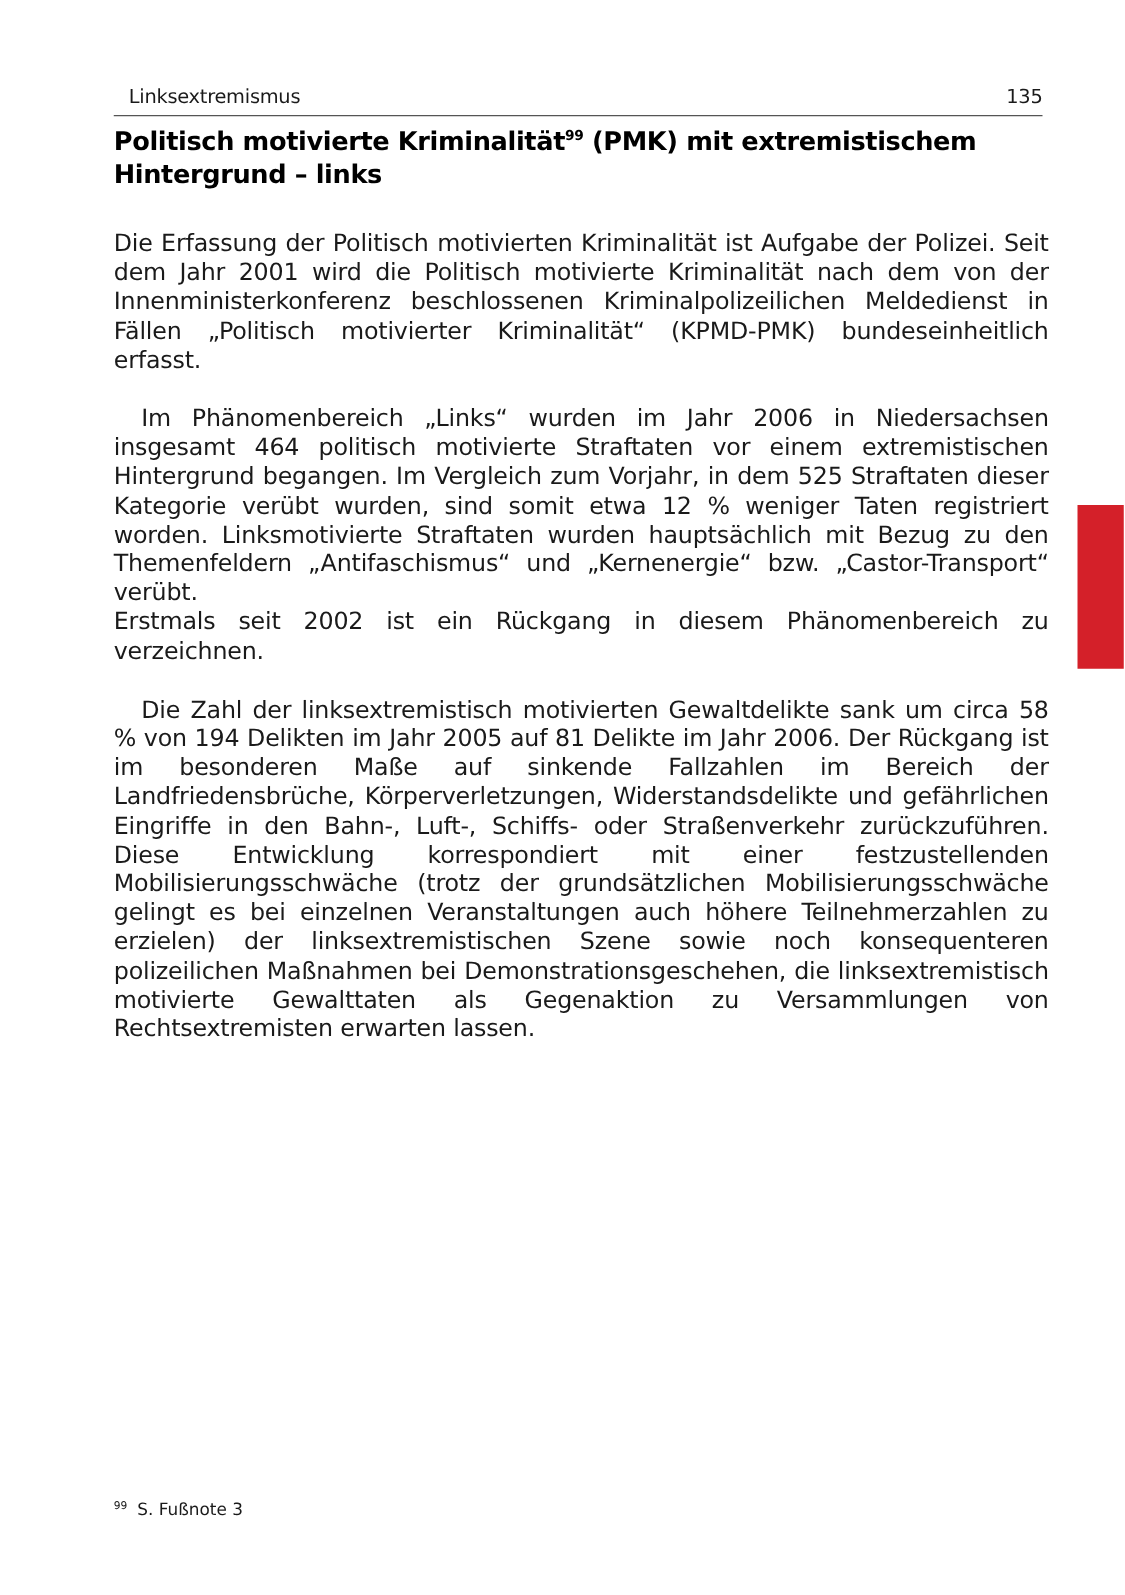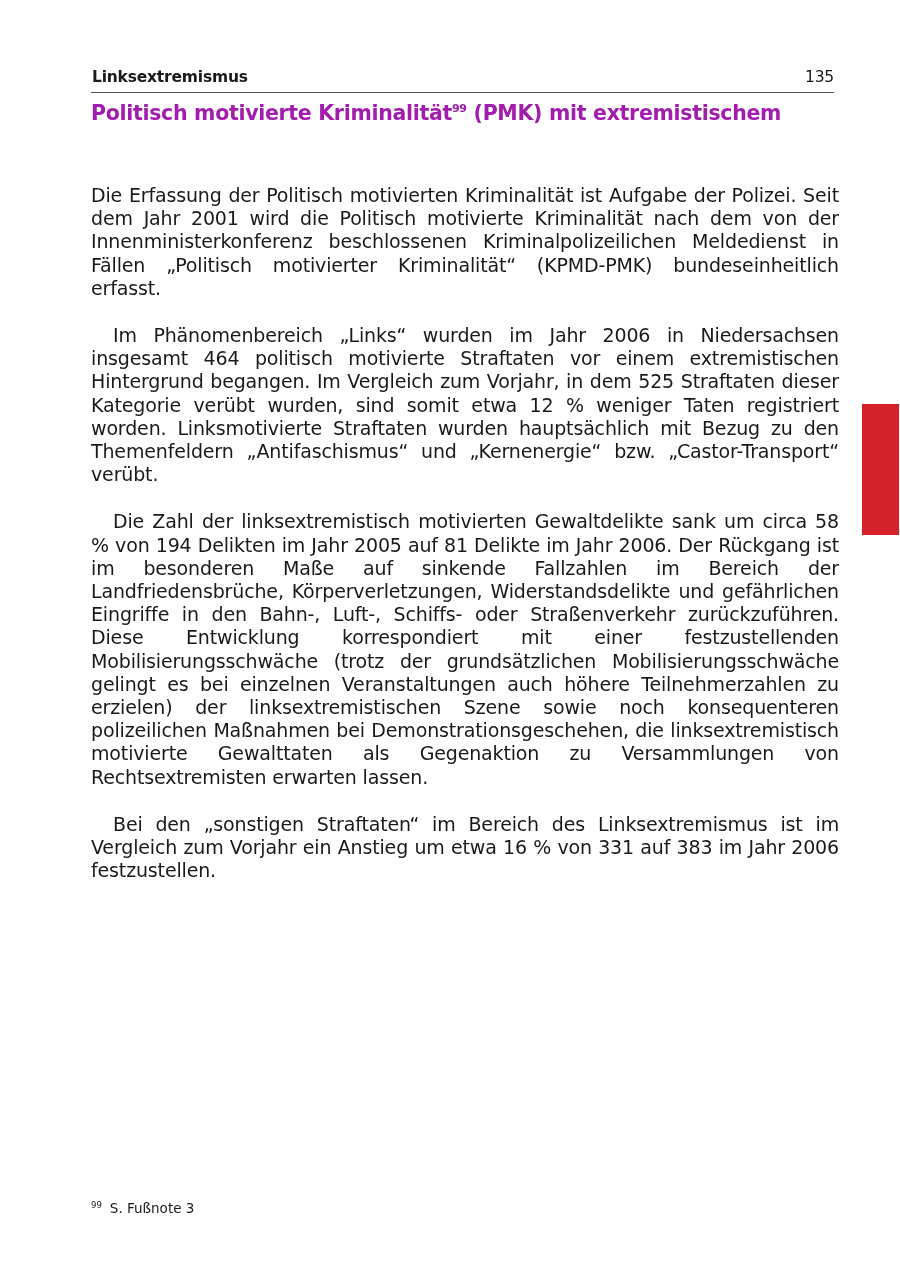--- a/index.html
+++ b/index.html
@@ -20,40 +20,39 @@
       left: 91px;
       top: 68px;
       width: 743px;
       height: 24px;
       border-bottom: 1px solid #555;
       font-size: 15.5px;
       letter-spacing: -0.2px;
     }
     .running-header .section {
       position: absolute;
-      left: 1px;
+      left: 12px;
       top: 0;
-      font-weight: bold;
     }
     .running-header .page-num {
       position: absolute;
       right: 0;
       top: 0;
     }
     .title {
       position: absolute;
       left: 91px;
       top: 100px;
       width: 760px;
       margin: 0;
       font-size: 20.5px;
       font-weight: bold;
       line-height: 26px;
       letter-spacing: -0.3px;
-      color: #a21caf;
+      color: #000000;
     }
     .title sup {
       font-size: 11px;
       vertical-align: 8px;
       line-height: 0;
     }
     .body-text {
       position: absolute;
       left: 91px;
       top: 184px;
@@ -96,26 +95,27 @@
 </head>
 <body>
 
 <div class="running-header">
   <span class="section">Linksextremismus</span>
   <span class="page-num">135</span>
 </div>
 
 <h1 class="title">
   <span>Politisch motivierte Kriminalität</span><sup>99</sup><span> (PMK) mit extremistischem</span><br>
+  <span>Hintergrund – links</span>
 </h1>
 
 <div class="body-text">
   <p>Die Erfassung der Politisch motivierten Kriminalität ist Aufgabe der Polizei. Seit dem Jahr 2001 wird die Politisch motivierte Kriminalität nach dem von der Innen­ministerkonferenz beschlossenen Kriminalpolizeilichen Meldedienst in Fällen „Politisch motivierter Kriminalität“ (KPMD-PMK) bundeseinheitlich erfasst.</p>
   <p class="indent">Im Phänomenbereich „Links“ wurden im Jahr 2006 in Niedersachsen insgesamt 464 politisch motivierte Straftaten vor einem extremistischen Hintergrund began­gen. Im Vergleich zum Vorjahr, in dem 525 Straftaten dieser Kategorie verübt wurden, sind somit etwa 12 % weniger Taten registriert worden. Linksmotivierte Straftaten wurden hauptsächlich mit Bezug zu den Themenfeldern „Antifaschis­mus“ und „Kernenergie“ bzw. „Castor-Transport“ verübt.</p>
+  <p>Erstmals seit 2002 ist ein Rückgang in diesem Phänomenbereich zu verzeichnen.</p>
   <p class="indent">Die Zahl der linksextremistisch motivierten Gewaltdelikte sank um circa 58 % von 194 Delikten im Jahr 2005 auf 81 Delikte im Jahr 2006. Der Rückgang ist im besonderen Maße auf sinkende Fallzahlen im Bereich der Landfriedensbrüche, Körperverletzungen, Widerstandsdelikte und gefährlichen Eingriffe in den Bahn-, Luft-, Schiffs- oder Straßenverkehr zurückzuführen. Diese Entwicklung korrespon­diert mit einer festzustellenden Mobilisierungsschwäche (trotz der grundsätz­lichen Mobilisierungsschwäche gelingt es bei einzelnen Veranstaltungen auch höhere Teilnehmerzahlen zu erzielen) der linksextremistischen Szene sowie noch konsequenteren polizeilichen Maßnahmen bei Demonstrationsgeschehen, die linksextremistisch motivierte Gewalttaten als Gegenaktion zu Versammlungen von Rechtsextremisten erwarten lassen.</p>
-  <p class="indent">Bei den „sonstigen Straftaten“ im Bereich des Linksextremismus ist im Vergleich zum Vorjahr ein Anstieg um etwa 16 % von 331 auf 383 im Jahr 2006 festzustellen.</p>
 </div>
 
 <div class="side-tab" style="background: rgb(212, 32, 41);"></div>
 
 <div class="footnote">
   <sup>99</sup><span>S. Fußnote 3</span>
 </div>
 
 </body></html>

